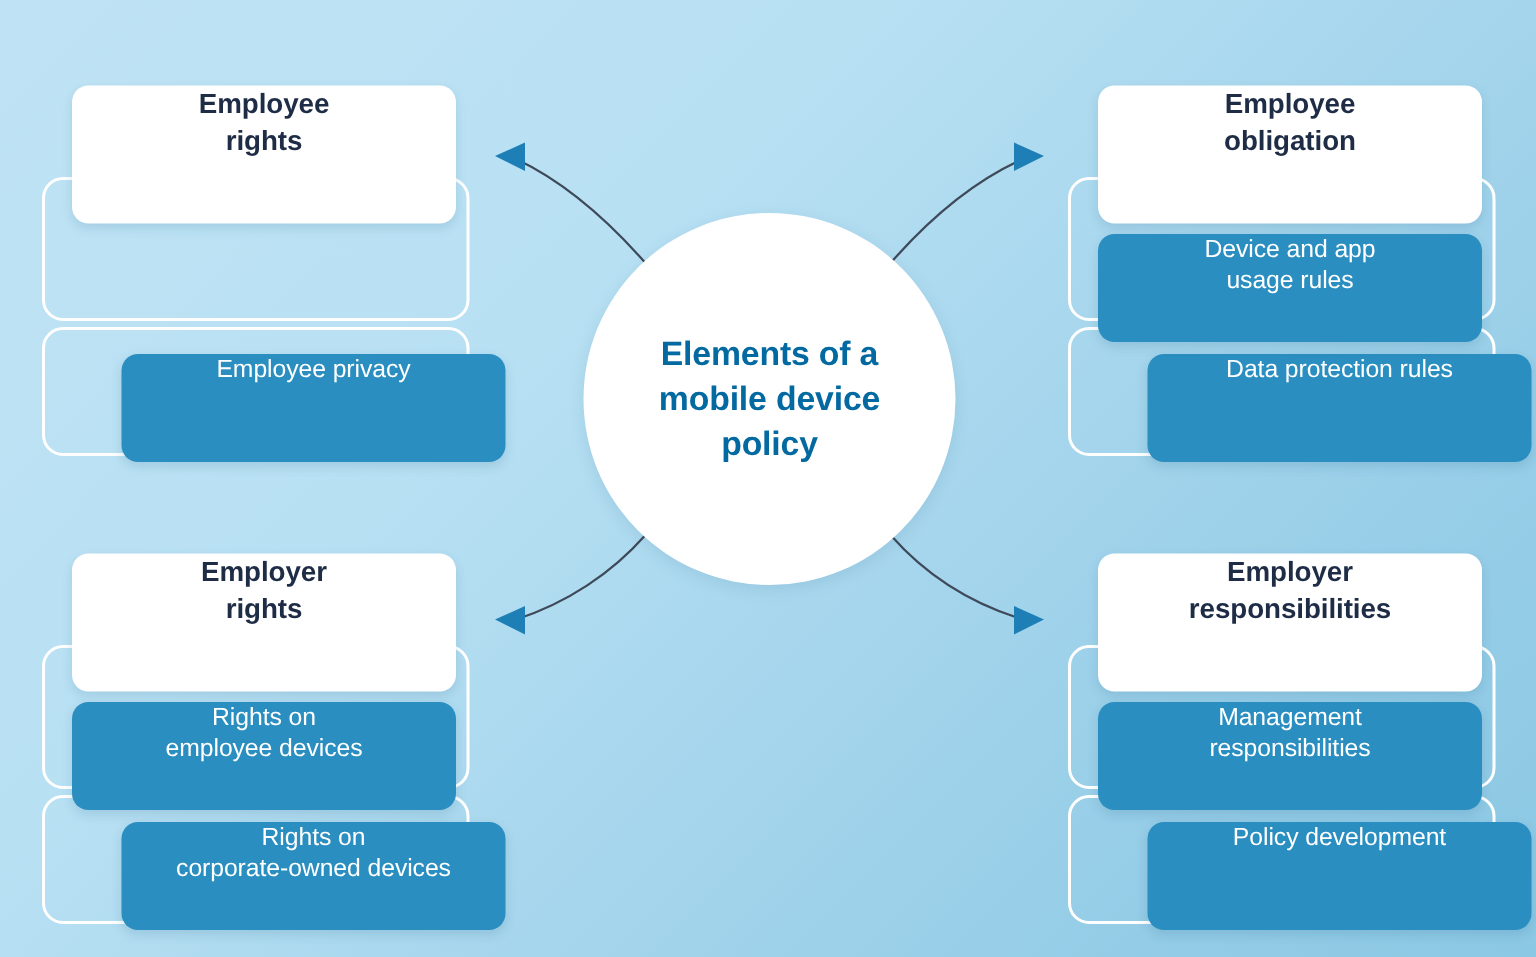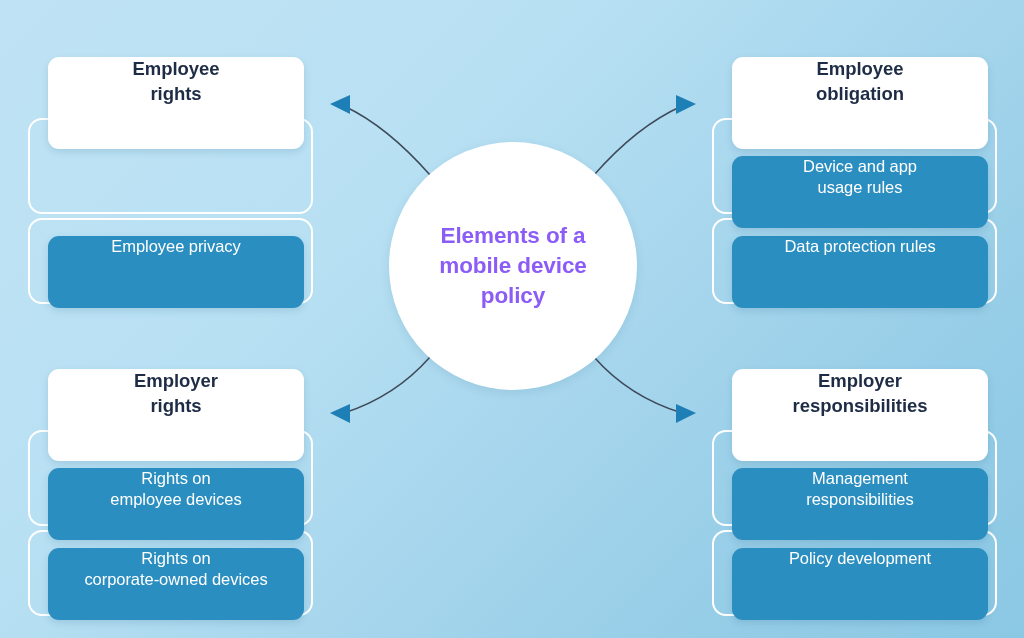--- a/index.html
+++ b/index.html
@@ -33,21 +33,21 @@
     display: flex;
     align-items: center;
     justify-content: center;
   }
   #center-circle .center-label {
     width: 200px;
     text-align: center;
     font-size: 22.5px;
     font-weight: bold;
     line-height: 1.34;
-    color: #8b5cf6;
+    color: #0369a1;
     letter-spacing: -0.1px;
     white-space: pre-line;
   }
 
   
   .group {
     position: absolute;
     width: 295px;
     height: 270px;
   }
@@ -97,21 +97,21 @@
   }
   .card-sub {
     background: #2a8ec0;
     color: #ffffff;
     font-size: 16.5px;
     font-weight: normal;
     line-height: 1.3;
     letter-spacing: -0.05px;
   }
   .card-sub-1 { top: 106px; height: 72px; }
-  .card-sub-2 { top: 186px; height: 72px; }
+  .card-sub-2 { top: 186px; height: 72px; margin-left: 33px; }
 
   
   #arrows {
     position: absolute;
     left: 0; top: 0;
     width: 1024px;
     height: 638px;
     pointer-events: none;
   }
 </style>

